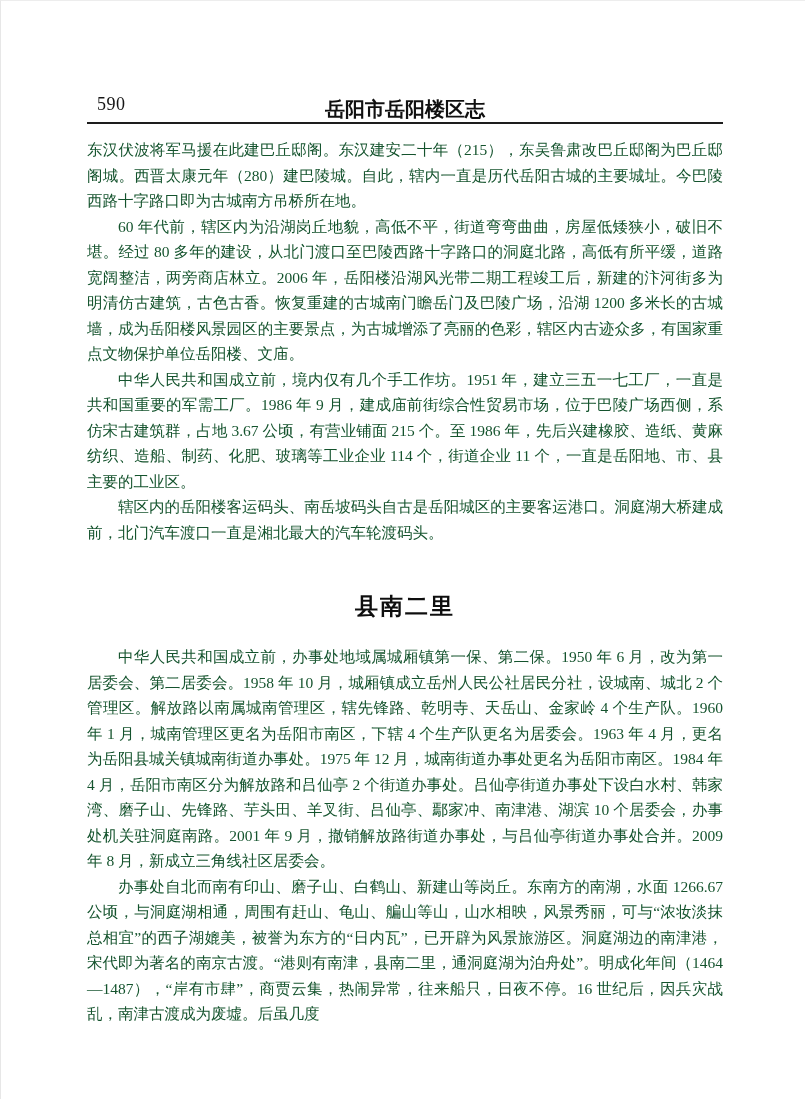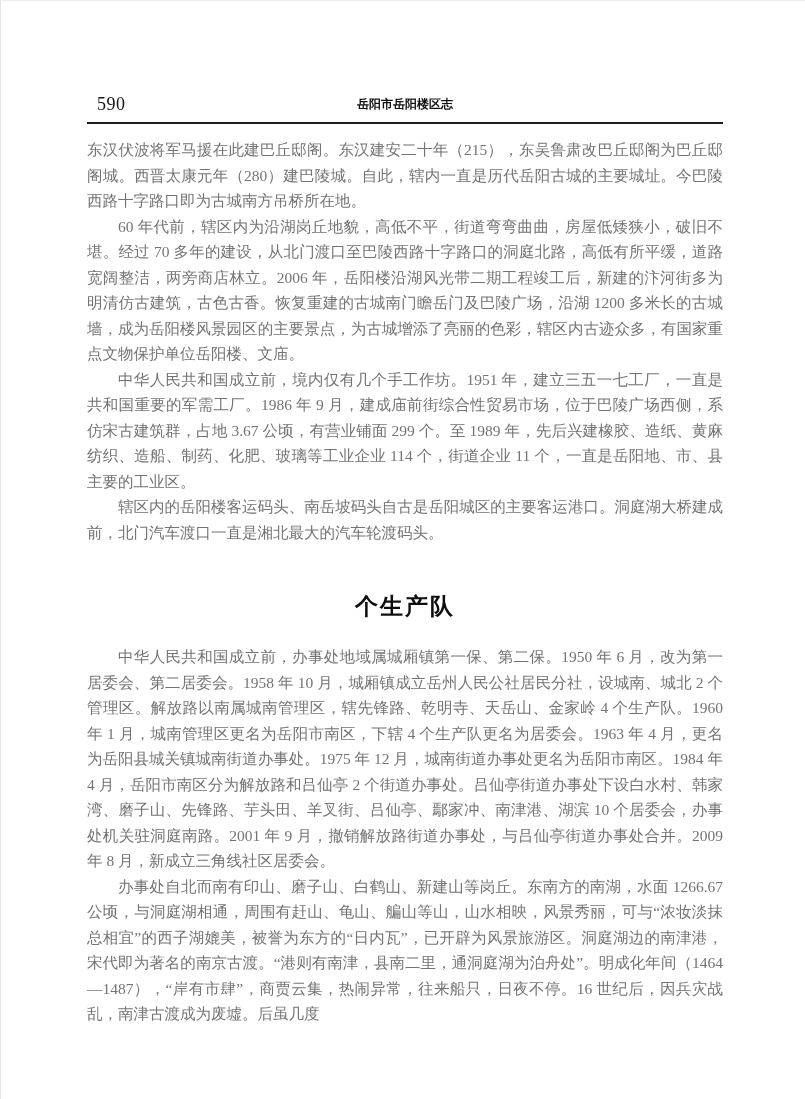--- a/index.html
+++ b/index.html
@@ -39,37 +39,37 @@
     color: #161616;
   }
   .book-title {
     position: absolute;
     left: 0;
     right: 0;
     top: 2px;
     text-align: center;
     font-family: "Liberation Sans", "DejaVu Sans", sans-serif;
     font-weight: bold;
-    font-size: 12px;
+    font-size: 20px;
     color: #101010;
   }
   .head-rule {
     margin-top: 2px;
     border: none;
     border-top: 2px solid #1d1d1d;
     height: 0;
   }
   
   .text-block {
     margin-top: 13px;
     font-size: 15.5px;
     line-height: 25.5px;
     text-align: justify;
     text-justify: inter-ideograph;
-    color: #737373;
+    color: #14532d;
   }
   .text-block p {
     margin: 0;
     text-indent: 2em;
   }
   .text-block p.no-indent {
     text-indent: 0;
   }
   
   .section-heading {
@@ -88,25 +88,25 @@
 <div class="page-inner">
 
   <div class="running-head">
     <span class="page-number">590</span>
     <span class="book-title">岳阳市岳阳楼区志</span>
   </div>
   <hr class="head-rule">
 
   <div class="text-block">
     <p class="no-indent">东汉伏波将军马援在此建巴丘邸阁。东汉建安二十年（215），东吴鲁肃改巴丘邸阁为巴丘邸阁城。西晋太康元年（280）建巴陵城。自此，辖内一直是历代岳阳古城的主要城址。今巴陵西路十字路口即为古城南方吊桥所在地。</p>
-    <p>60 年代前，辖区内为沿湖岗丘地貌，高低不平，街道弯弯曲曲，房屋低矮狭小，破旧不堪。经过 70 多年的建设，从北门渡口至巴陵西路十字路口的洞庭北路，高低有所平缓，道路宽阔整洁，两旁商店林立。2006 年，岳阳楼沿湖风光带二期工程竣工后，新建的汴河街多为明清仿古建筑，古色古香。恢复重建的古城南门瞻岳门及巴陵广场，沿湖 1200 多米长的古城墙，成为岳阳楼风景园区的主要景点，为古城增添了亮丽的色彩，辖区内古迹众多，有国家重点文物保护单位岳阳楼、文庙。</p>
-    <p>中华人民共和国成立前，境内仅有几个手工作坊。1951 年，建立三五一七工厂，一直是共和国重要的军需工厂。1986 年 9 月，建成庙前街综合性贸易市场，位于巴陵广场西侧，系仿宋古建筑群，占地 3.67 公顷，有营业铺面 299 个。至 1989 年，先后兴建橡胶、造纸、黄麻纺织、造船、制药、化肥、玻璃等工业企业 114 个，街道企业 11 个，一直是岳阳地、市、县主要的工业区。</p>
+    <p>60 年代前，辖区内为沿湖岗丘地貌，高低不平，街道弯弯曲曲，房屋低矮狭小，破旧不堪。经过 80 多年的建设，从北门渡口至巴陵西路十字路口的洞庭北路，高低有所平缓，道路宽阔整洁，两旁商店林立。2006 年，岳阳楼沿湖风光带二期工程竣工后，新建的汴河街多为明清仿古建筑，古色古香。恢复重建的古城南门瞻岳门及巴陵广场，沿湖 1200 多米长的古城墙，成为岳阳楼风景园区的主要景点，为古城增添了亮丽的色彩，辖区内古迹众多，有国家重点文物保护单位岳阳楼、文庙。</p>
+    <p>中华人民共和国成立前，境内仅有几个手工作坊。1951 年，建立三五一七工厂，一直是共和国重要的军需工厂。1986 年 9 月，建成庙前街综合性贸易市场，位于巴陵广场西侧，系仿宋古建筑群，占地 3.67 公顷，有营业铺面 215 个。至 1986 年，先后兴建橡胶、造纸、黄麻纺织、造船、制药、化肥、玻璃等工业企业 114 个，街道企业 11 个，一直是岳阳地、市、县主要的工业区。</p>
     <p>辖区内的岳阳楼客运码头、南岳坡码头自古是岳阳城区的主要客运港口。洞庭湖大桥建成前，北门汽车渡口一直是湘北最大的汽车轮渡码头。</p>
   </div>
 
-  <h2 class="section-heading">个生产队</h2>
+  <h2 class="section-heading">县南二里</h2>
 
   <div class="text-block" style="margin-top:0;">
     <p>中华人民共和国成立前，办事处地域属城厢镇第一保、第二保。1950 年 6 月，改为第一居委会、第二居委会。1958 年 10 月，城厢镇成立岳州人民公社居民分社，设城南、城北 2 个管理区。解放路以南属城南管理区，辖先锋路、乾明寺、天岳山、金家岭 4 个生产队。1960 年 1 月，城南管理区更名为岳阳市南区，下辖 4 个生产队更名为居委会。1963 年 4 月，更名为岳阳县城关镇城南街道办事处。1975 年 12 月，城南街道办事处更名为岳阳市南区。1984 年 4 月，岳阳市南区分为解放路和吕仙亭 2 个街道办事处。吕仙亭街道办事处下设白水村、韩家湾、磨子山、先锋路、芋头田、羊叉街、吕仙亭、鄢家冲、南津港、湖滨 10 个居委会，办事处机关驻洞庭南路。2001 年 9 月，撤销解放路街道办事处，与吕仙亭街道办事处合并。2009 年 8 月，新成立三角线社区居委会。</p>
     <p>办事处自北而南有印山、磨子山、白鹤山、新建山等岗丘。东南方的南湖，水面 1266.67 公顷，与洞庭湖相通，周围有赶山、龟山、艑山等山，山水相映，风景秀丽，可与“浓妆淡抹总相宜”的西子湖媲美，被誉为东方的“日内瓦”，已开辟为风景旅游区。洞庭湖边的南津港，宋代即为著名的南京古渡。“港则有南津，县南二里，通洞庭湖为泊舟处”。明成化年间（1464—1487），“岸有市肆”，商贾云集，热闹异常，往来船只，日夜不停。16 世纪后，因兵灾战乱，南津古渡成为废墟。后虽几度</p>
   </div>
 
 </div>
 
 </body></html>

